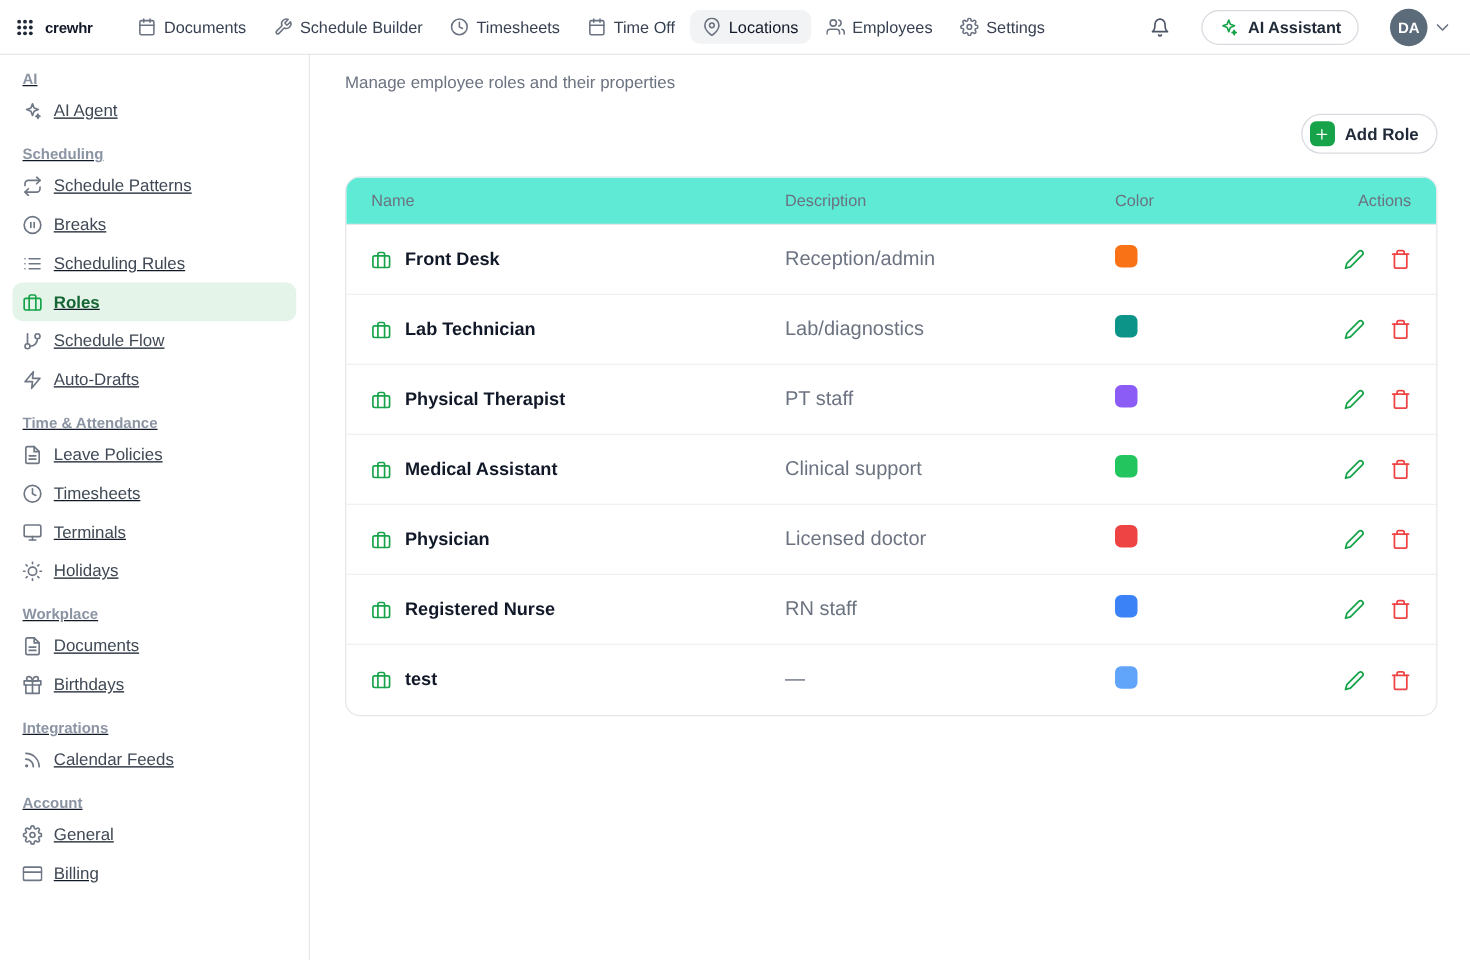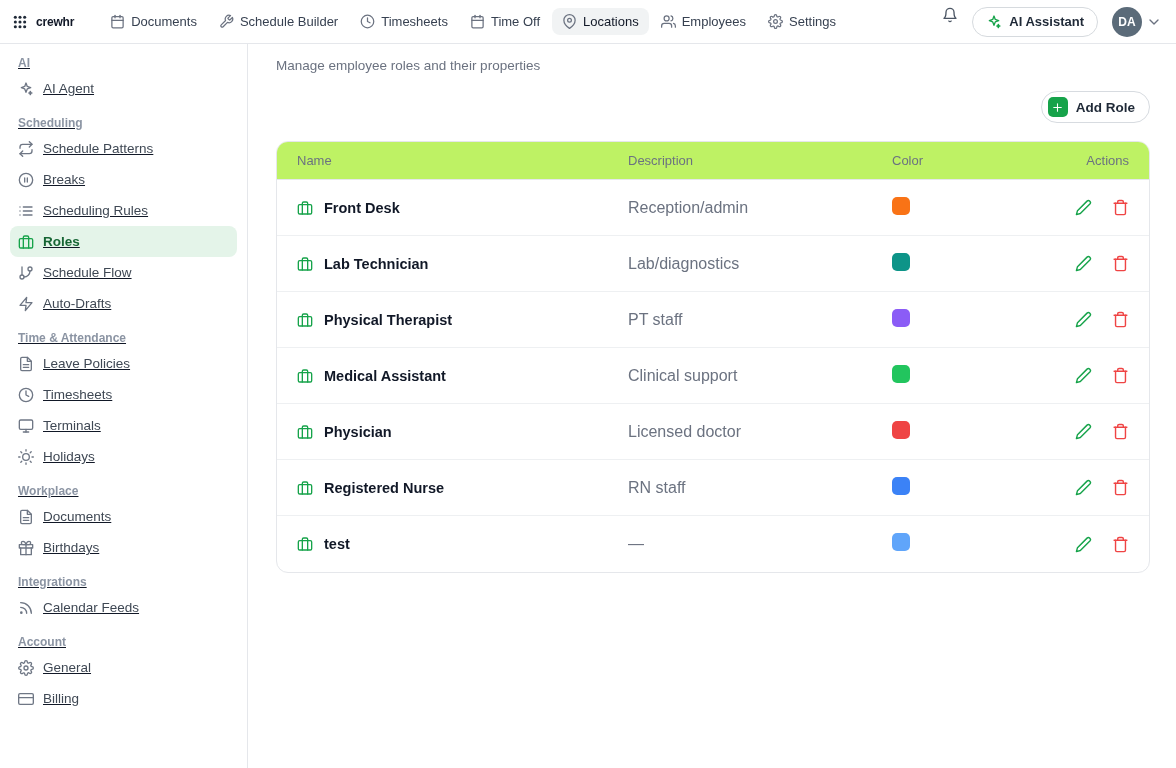--- a/index.html
+++ b/index.html
@@ -24,21 +24,21 @@
   .brand-logo { width: 24px; height: 24px; color: #1f2937; }
   .brand-name { font-weight: 700; font-size: 12px; letter-spacing: -0.2px; }
   .nav-items { display: flex; align-items: center; gap: 2px; margin-left: 26px; }
   .nav-item {
     display: flex; align-items: center; gap: 6px;
     padding: 6px 10px; border-radius: 8px;
     font-size: 13px; color: #374151; white-space: nowrap; cursor: pointer;
   }
   .nav-item .icon { color: #6b7280; }
   .nav-item.active { background: #f1f3f4; color: #111827; }
-  .nav-right { margin-left: auto; display: flex; gap: 14px; }
+  .nav-right { margin-left: auto; display: flex; align-items: center; gap: 25px; }
   .bell-btn { width: 20px; height: 20px; color: #4b5563; }
   .ai-btn {
     display: flex; align-items: center; gap: 7px;
     border: 1px solid #d6dade; border-radius: 999px;
     padding: 5px 13px; font-size: 13px; font-weight: 600; color: #1f2937;
   }
   .ai-ico { color: #16a34a; }
   .avatar-wrap { display: flex; align-items: center; gap: 4px; cursor: pointer; }
   .avatar {
     width: 30px; height: 30px; border-radius: 50%;
@@ -89,21 +89,21 @@
 
   
   .table { margin-top: 18px; border: 1px solid #e5e7eb; border-radius: 12px; overflow: hidden; background: #fff; }
   .thead, .trow {
     display: grid;
     grid-template-columns: 331px 264px 175px 1fr;
     align-items: center;
     padding: 0 20px;
   }
   .thead {
-    height: 38px; background: #bef264;
+    height: 38px; background: #5eead4;
     border-bottom: 1px solid #e5e7eb;
     color: #6b7280; font-size: 13px; font-weight: 500;
   }
   .h-actions { text-align: right; }
   .trow { height: 56px; border-bottom: 1px solid #eef0f2; }
   .trow:last-child { border-bottom: none; }
   .cell-name { display: flex; align-items: center; gap: 11px; font-weight: 700; font-size: 14.5px; color: #111827; }
   .row-icon { width: 17px; height: 17px; color: #16a34a; }
   .cell-desc { color: #6b7280; font-size: 16px; }
   .swatch { display: inline-block; width: 18px; height: 18px; border-radius: 5px; }

